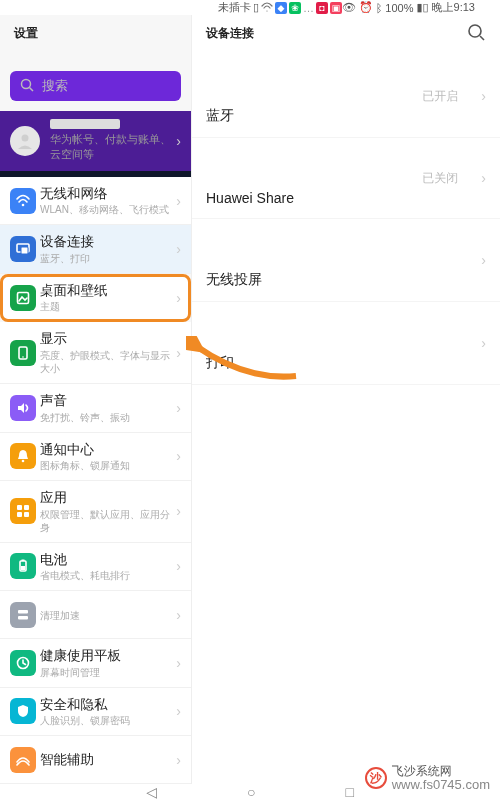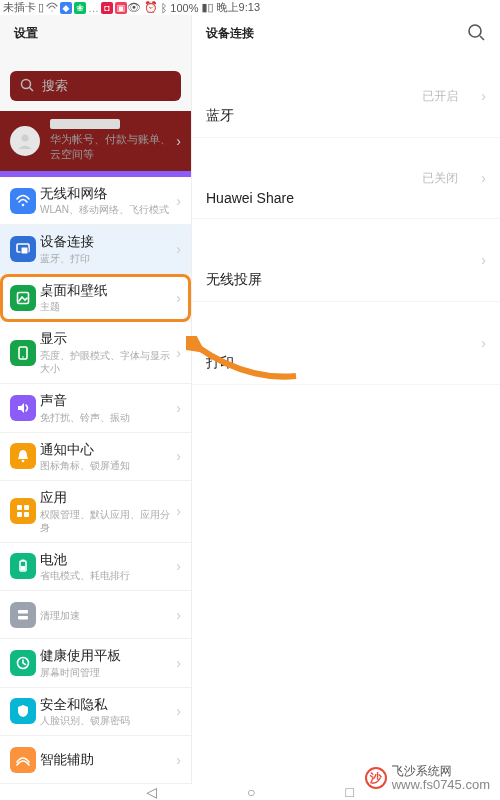--- a/index.html
+++ b/index.html
@@ -1,29 +1,29 @@
 <!DOCTYPE html>
 <html><head>
 <meta charset="utf-8">
 <style>
   * { margin: 0; padding: 0; box-sizing: border-box; }
   html, body { width: 500px; height: 800px; font-family: -apple-system, "Helvetica Neue", Arial, sans-serif; background: #fff; position: relative; overflow: hidden; }
   .screen { width: 500px; height: 800px; display: flex; flex-direction: column; }
-  .status-bar { height: 18px; display: flex; align-items: center; justify-content: flex-start; padding: 0 3px; font-size: 11px; color: #555; }
+  .status-bar { height: 18px; display: flex; align-items: center; justify-content: flex-end; padding: 0 25px; font-size: 11px; color: #555; }
   .status-left { display: flex; align-items: center; gap: 2px; }
   .status-right { display: flex; align-items: center; gap: 3px; }
   .status-icon { display: inline-block; }
   .sq { width: 12px; height: 12px; display: inline-flex; align-items: center; justify-content: center; font-size: 9px; color: #fff; border-radius: 2px; }
   .body { flex: 1; display: flex; }
   .left-pane { width: 192px; background: #f7f7f7; display: flex; flex-direction: column; border-right: 1px solid #eee; }
   .right-pane { flex: 1; display: flex; flex-direction: column; }
   .pane-header { height: 36px; display: flex; align-items: center; padding: 0 14px; font-size: 12px; font-weight: 600; color: #222; }
   .right-header { justify-content: space-between; }
-  .search-box { margin: 20px 10px 10px 10px; background: #7f1d1d; border-radius: 6px; height: 30px; display: flex; align-items: center; padding: 0 10px; color: #bbb; font-size: 13px; gap: 8px; }
-  .account-row { display: flex; align-items: center; padding: 8px 10px; background: #7f1d1d; border-bottom: 6px solid #8b5cf6; }
+  .search-box { margin: 20px 10px 10px 10px; background: #6d28d9; border-radius: 6px; height: 30px; display: flex; align-items: center; padding: 0 10px; color: #bbb; font-size: 13px; gap: 8px; }
+  .account-row { display: flex; align-items: center; padding: 8px 10px; background: #4c1d95; border-bottom: 6px solid #0f172a; }
   .avatar { width: 30px; height: 30px; border-radius: 50%; background: #e6e6e6; display: flex; align-items: center; justify-content: center; color: #ccc; }
   .account-text { flex: 1; margin-left: 10px; font-size: 11px; color: #999; line-height: 1.4; }
   .account-blurred { width: 70px; height: 10px; background: #ddd; margin-bottom: 3px; border-radius: 2px; }
   .chevron { color: #ccc; font-size: 14px; }
   .menu { flex: 1; overflow: hidden; }
   .menu-item { display: flex; align-items: center; padding: 8px 10px; background: #fff; border-bottom: 1px solid #f0f0f0; min-height: 48px; }
   .menu-item.sel { background: #eaf3fb; }
   .menu-item.hl { background: #fff; outline: 3px solid #f08a24; outline-offset: -3px; border-radius: 8px; }
   .mi-icon { width: 26px; height: 26px; border-radius: 6px; display: flex; align-items: center; justify-content: center; color: #fff; font-size: 14px; flex-shrink: 0; }
   .mi-text { flex: 1; margin-left: 4px; overflow: hidden; }

